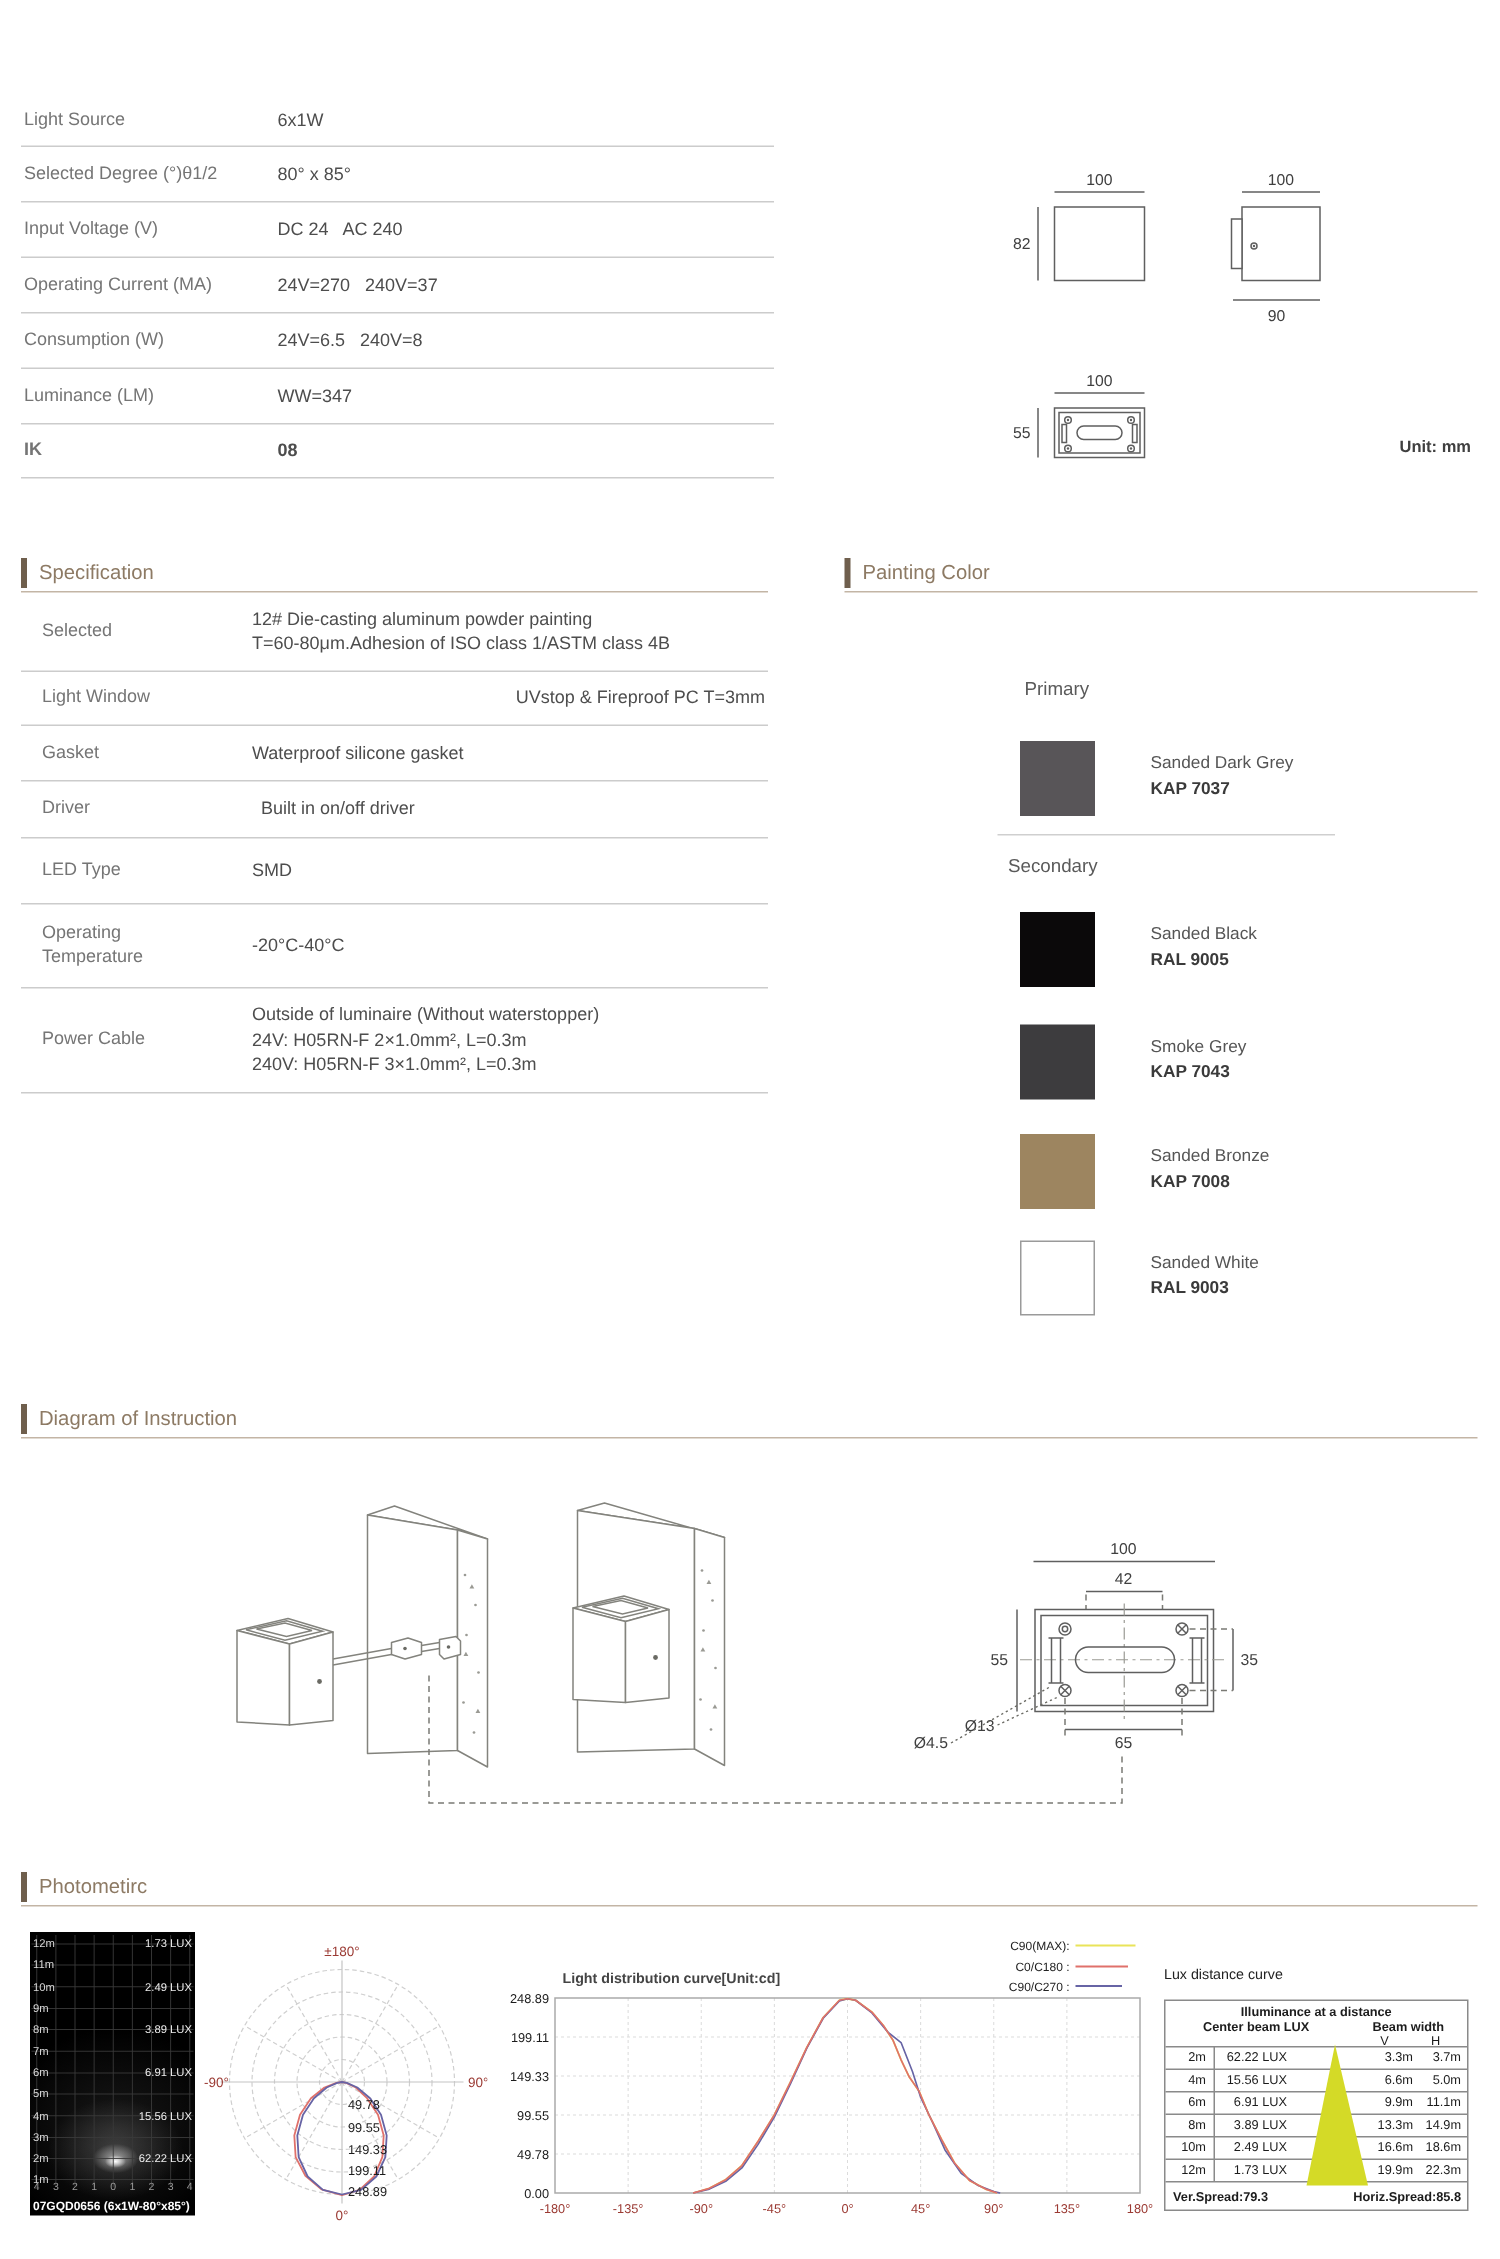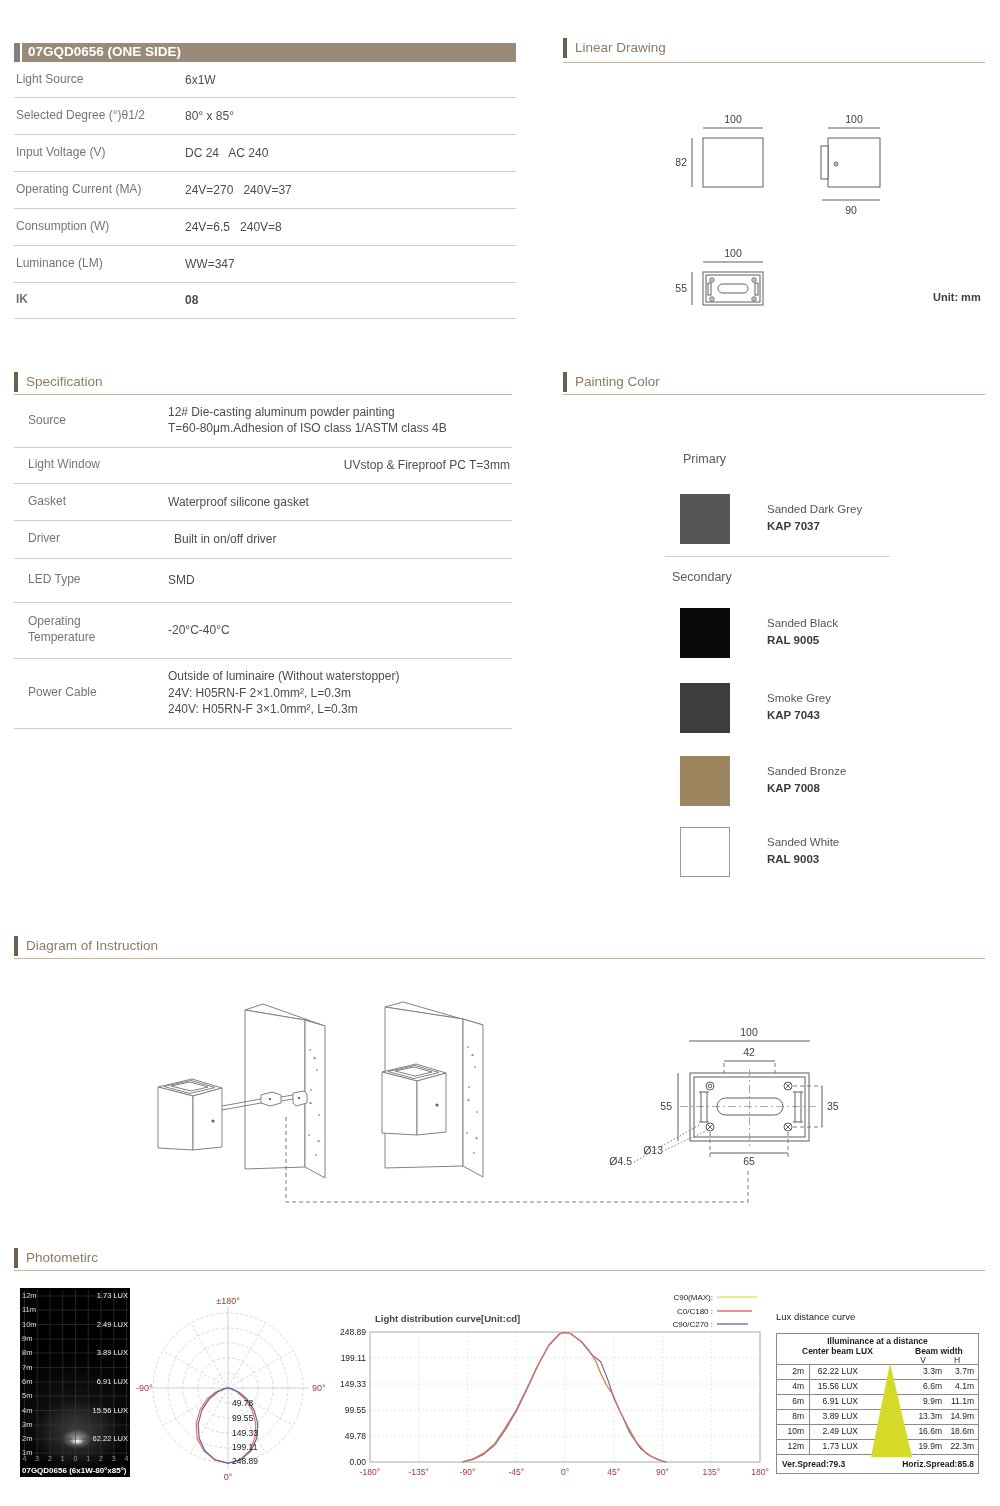--- a/index.html
+++ b/index.html
@@ -58,26 +58,20 @@
   .lux-table .vline{position:absolute;left:32px;top:30px;width:1px;height:90px;background:#8a8a8a;}
   .lux-table .c{position:absolute;white-space:nowrap;}
   .lux-table .r{text-align:right;}
   .lux-row-cell{height:15px;line-height:15px;}
 </style>
 </head>
 <body>
 
 <div id="page">
 
-  <div class="prod-head">
-    <span class="prod-accent"></span>
-    <span class="prod-bar">
-      <span class="prod-title">07GQD0656 (ONE SIDE)</span>
-    </span>
-  </div>
 
   <div class="trow" style="left:14px;top:62px;width:502px;height:35px;">
     <span class="tlabel" style="left:2px;width:165px;">Light Source</span>
     <span class="tvalue" style="left:171px;width:320px;">6x1W</span>
   </div>
   <div class="trow" style="left:14px;top:97px;width:502px;height:37px;">
     <span class="tlabel" style="left:2px;width:165px;">Selected Degree (°)θ1/2</span>
     <span class="tvalue" style="left:171px;width:320px;">80° x 85°</span>
   </div>
   <div class="trow" style="left:14px;top:134px;width:502px;height:37px;">
@@ -94,24 +88,20 @@
   </div>
   <div class="trow" style="left:14px;top:245px;width:502px;height:37px;">
     <span class="tlabel" style="left:2px;width:165px;">Luminance (LM)</span>
     <span class="tvalue" style="left:171px;width:320px;">WW=347</span>
   </div>
   <div class="trow" style="left:14px;top:282px;width:502px;height:36px;font-weight:bold;">
     <span class="tlabel" style="left:2px;width:165px;">IK</span>
     <span class="tvalue" style="left:171px;width:320px;">08</span>
   </div>
 
-  <div class="sec-head" style="left:563px;top:38px;width:422px;height:24px;">
-    <span class="sec-bar"></span>
-    <span class="sec-title">Linear Drawing</span>
-  </div>
 
   <svg class="abs" style="left:560px;top:70px;" width="440" height="250" viewBox="0 0 440 250">
 
     <line class="ln" x1="143" y1="58" x2="203" y2="58"></line>
     <text class="dim" x="173" y="53" text-anchor="middle">100</text>
     <line class="ln" x1="132" y1="68" x2="132" y2="117"></line>
     <text class="dim" x="127" y="96" text-anchor="end">82</text>
     <rect class="lnf" x="143" y="68" width="60" height="49"></rect>
 
     <line class="ln" x1="268" y1="58" x2="320" y2="58"></line>
@@ -142,21 +132,21 @@
     <rect class="ln" x="158" y="214" width="30" height="9" rx="4.5"></rect>
     <text class="dim" x="373" y="231" style="font-size:11px;font-weight:600;">Unit: mm</text>
   </svg>
 
   <div class="sec-head" style="left:14px;top:372px;width:498px;height:22px;">
     <span class="sec-bar"></span>
     <span class="sec-title">Specification</span>
   </div>
 
   <div class="trow" style="left:14px;top:394px;width:498px;height:53px;">
-    <span class="tlabel" style="left:14px;width:110px;">Source</span>
+    <span class="tlabel" style="left:14px;width:110px;">Selected</span>
     <span class="tvalue" style="left:154px;width:342px;">12# Die-casting aluminum powder painting
 T=60-80μm.Adhesion of ISO class 1/ASTM class 4B</span>
   </div>
   <div class="trow" style="left:14px;top:447px;width:498px;height:36px;">
     <span class="tlabel" style="left:14px;width:110px;">Light Window</span>
     <span class="tvalue" style="left:154px;width:342px;text-align:right;">UVstop &amp; Fireproof PC T=3mm</span>
   </div>
   <div class="trow" style="left:14px;top:483px;width:498px;height:37px;">
     <span class="tlabel" style="left:14px;width:110px;">Gasket</span>
     <span class="tvalue" style="left:154px;width:342px;">Waterproof silicone gasket</span>
@@ -501,21 +491,21 @@
     <div class="c" style="left:175px;top:21px;width:10px;text-align:center;">H</div>
 
     <div class="c r lux-row-cell" style="left:0;top:30px;width:27px;">2m</div>
     <div class="c r lux-row-cell" style="left:35px;top:30px;width:46px;">62.22 LUX</div>
     <div class="c r lux-row-cell" style="left:120px;top:30px;width:45px;">3.3m</div>
     <div class="c r lux-row-cell" style="left:152px;top:30px;width:45px;">3.7m</div>
 
     <div class="c r lux-row-cell" style="left:0;top:45px;width:27px;">4m</div>
     <div class="c r lux-row-cell" style="left:35px;top:45px;width:46px;">15.56 LUX</div>
     <div class="c r lux-row-cell" style="left:120px;top:45px;width:45px;">6.6m</div>
-    <div class="c r lux-row-cell" style="left:152px;top:45px;width:45px;">4.1m</div>
+    <div class="c r lux-row-cell" style="left:152px;top:45px;width:45px;">5.0m</div>
 
     <div class="c r lux-row-cell" style="left:0;top:60px;width:27px;">6m</div>
     <div class="c r lux-row-cell" style="left:35px;top:60px;width:46px;">6.91 LUX</div>
     <div class="c r lux-row-cell" style="left:120px;top:60px;width:45px;">9.9m</div>
     <div class="c r lux-row-cell" style="left:152px;top:60px;width:45px;">11.1m</div>
 
     <div class="c r lux-row-cell" style="left:0;top:75px;width:27px;">8m</div>
     <div class="c r lux-row-cell" style="left:35px;top:75px;width:46px;">3.89 LUX</div>
     <div class="c r lux-row-cell" style="left:120px;top:75px;width:45px;">13.3m</div>
     <div class="c r lux-row-cell" style="left:152px;top:75px;width:45px;">14.9m</div>

